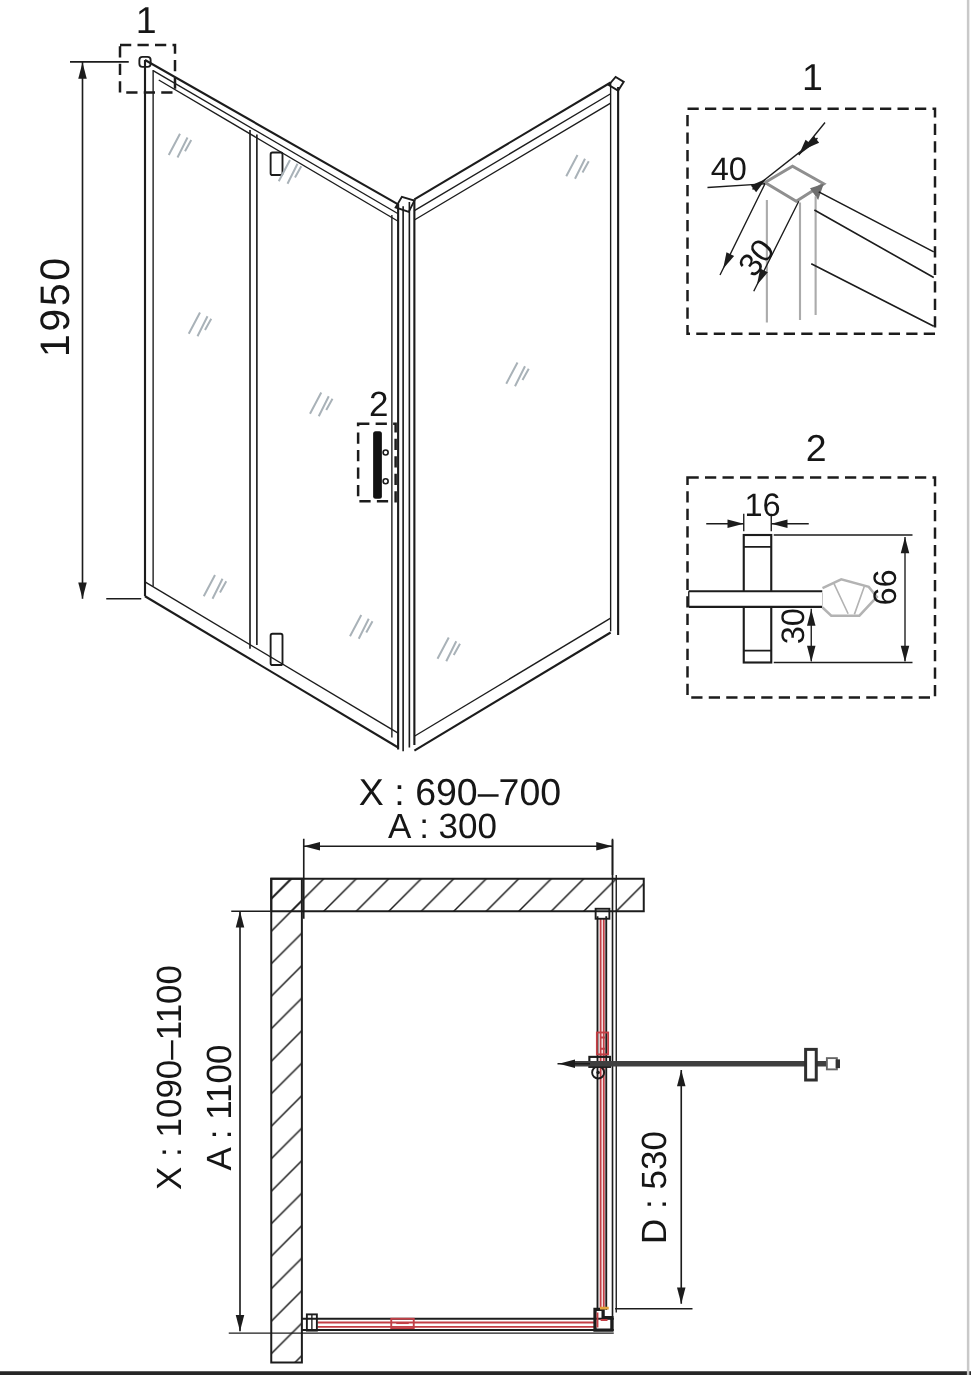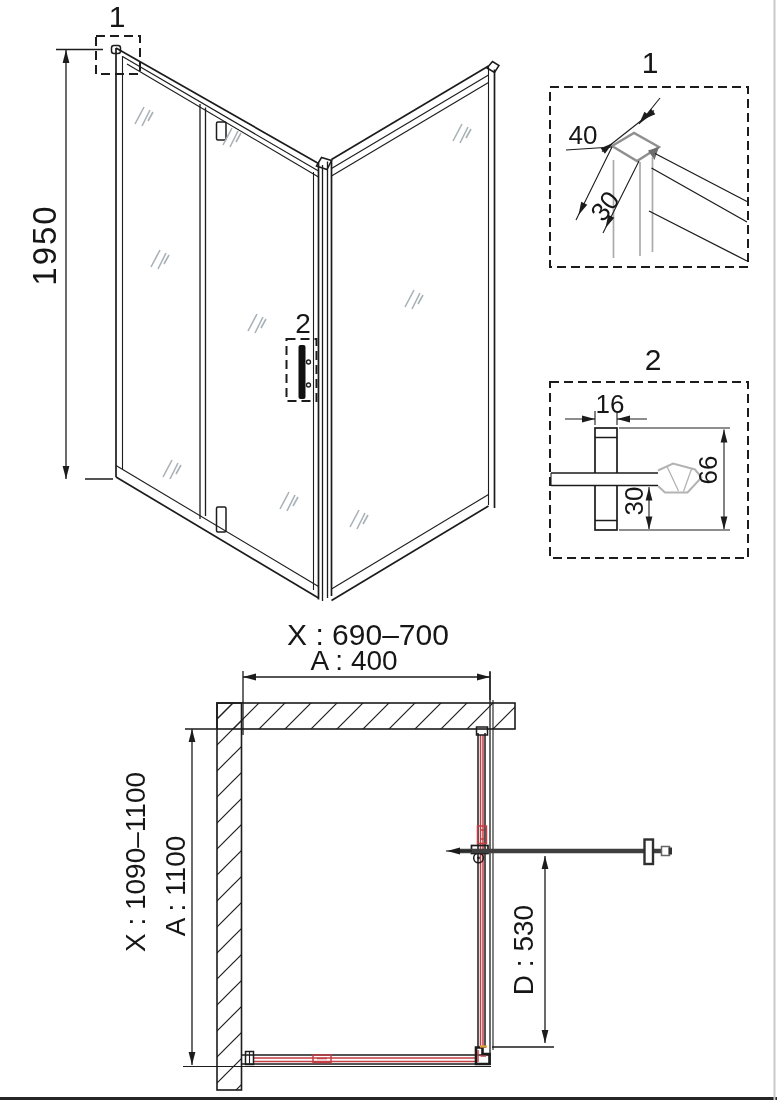--- a/index.html
+++ b/index.html
@@ -210,21 +210,21 @@
 
   <path d="M0,1098.5 L777,1098.5" stroke="#262626" stroke-width="3"></path>
   <path d="M774.5,0 L774.5,1100" stroke="#c9c9c9" stroke-width="2"></path>
 </svg>
 
 <div class="t f30" style="left:117px;top:17px;">1</div>
 <div class="t f28" style="left:303px;top:324px;">2</div>
 <div class="t big r90" style="left:44px;top:245px;">1950</div>
 <div class="t f30" style="left:368px;top:635px;text-align:center;">X : 690–700</div>
 
-<div class="t f28" style="left:354px;top:661px;">A : 400</div>
+<div class="t f28" style="left:354px;top:661px;">A : 300</div>
 <div class="t f28 r90" style="left:136px;top:862px;">X : 1090–1100</div>
 <div class="t f28 r90" style="left:176px;top:886px;">A : 1100</div>
 <div class="t f28 r90" style="left:524px;top:950px;">D : 530</div>
 
 <div class="t f30" style="left:650px;top:63px;">1</div>
 <div class="t f27" style="left:583px;top:135px;">40</div>
 <div class="t f27 r52" style="left:605px;top:206px;">30</div>
 
 <div class="t f30" style="left:653px;top:360px;">2</div>
 <div class="t f27" style="left:610px;top:404px;">16</div>

